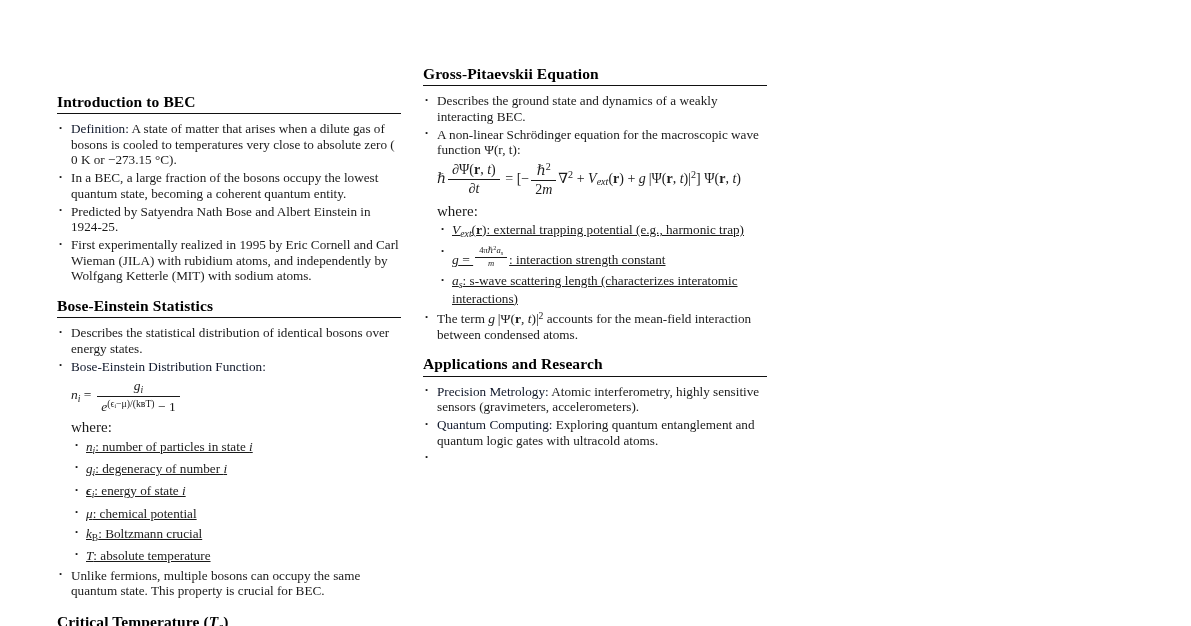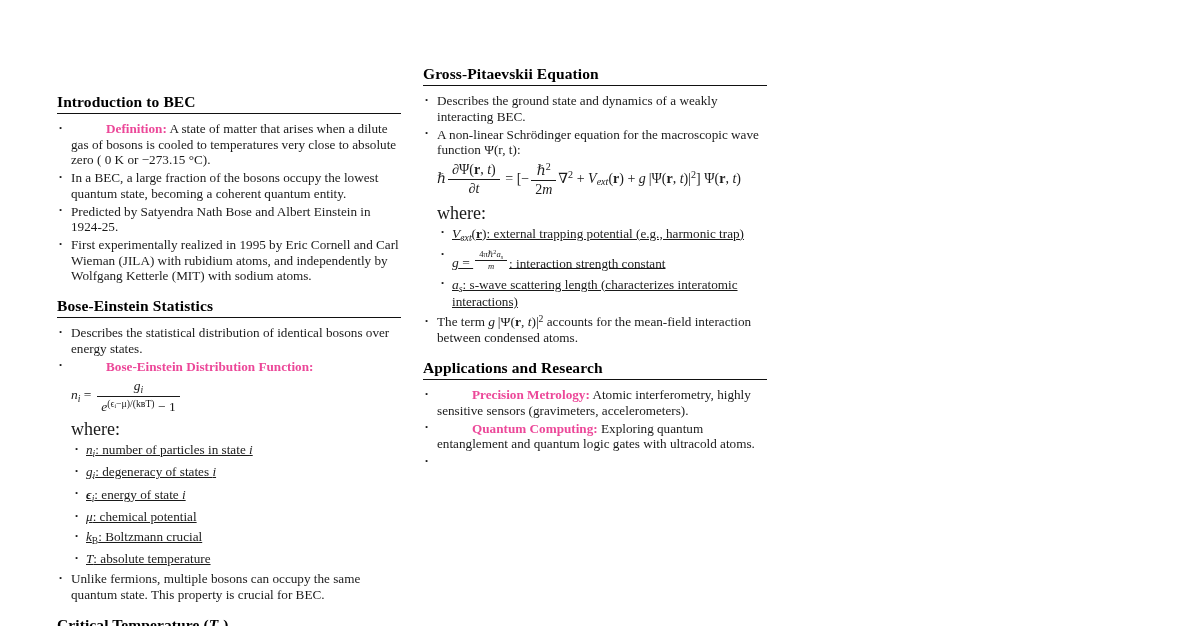--- a/index.html
+++ b/index.html
@@ -71,23 +71,23 @@
     margin: 2px 0 2px 0;
     padding-left: 16px;
   }
   ul.blist.sub > li {
     margin-bottom: 4.5px;
     padding-left: 13px;
     text-decoration: underline;
   }
   li.empty-bullet { min-height: 11px; }
 
-  .plain { padding-left: 14px; font-size: 18px; line-height: 1.175; margin: 2px 0 1px 0; }
-
-  b, strong { font-weight: bold; color: #ec4899; margin-left: 35px; }
+  .plain { padding-left: 14px; font-size: 15px; line-height: 1.175; margin: 2px 0 1px 0; }
+
+  b, strong { font-weight: normal; color: #0f172a; }
 
   .math {
     font-family: "Liberation Serif", "DejaVu Serif", serif;
     font-size: 13.5px;
     line-height: 1.1;
     white-space: nowrap;
   }
   .eq-block {
     padding-left: 14px;
     margin: 4px 0 4px 0;
@@ -164,21 +164,21 @@
         <span class="frac">
           <span class="num"><span class="it">g</span><sub class="it">i</sub></span>
           <span class="den"><span class="it">e</span><sup>(ϵᵢ−μ)/(kʙT)</sup> <span>− 1</span></span>
         </span>
       </div>
 
       <div class="plain">where:</div>
 
       <ul class="blist sub">
         <li><span class="it">n</span><sub class="it">i</sub><span>: number of particles in state </span><span class="it">i</span></li>
-        <li><span class="it">g</span><sub class="it">i</sub><span>: degeneracy of states </span><span class="it">i</span></li>
+        <li><span class="it">g</span><sub class="it">i</sub><span>: degeneracy of number </span><span class="it">i</span></li>
         <li><span class="it bf">ϵ</span><sub class="it">i</sub><span>: energy of state </span><span class="it">i</span></li>
         <li><span class="it">μ</span><span>: chemical potential</span></li>
         <li><span class="it">k</span><sub>B</sub><span>: Boltzmann crucial</span></li>
         <li><span class="it">T</span><span>: absolute temperature</span></li>
       </ul>
 
       <ul class="blist" style="margin-top:3px;">
         <li><span>Unlike fermions, multiple bosons can occupy the same quantum state. This property is crucial for BEC.</span></li>
       </ul>
     </section>

